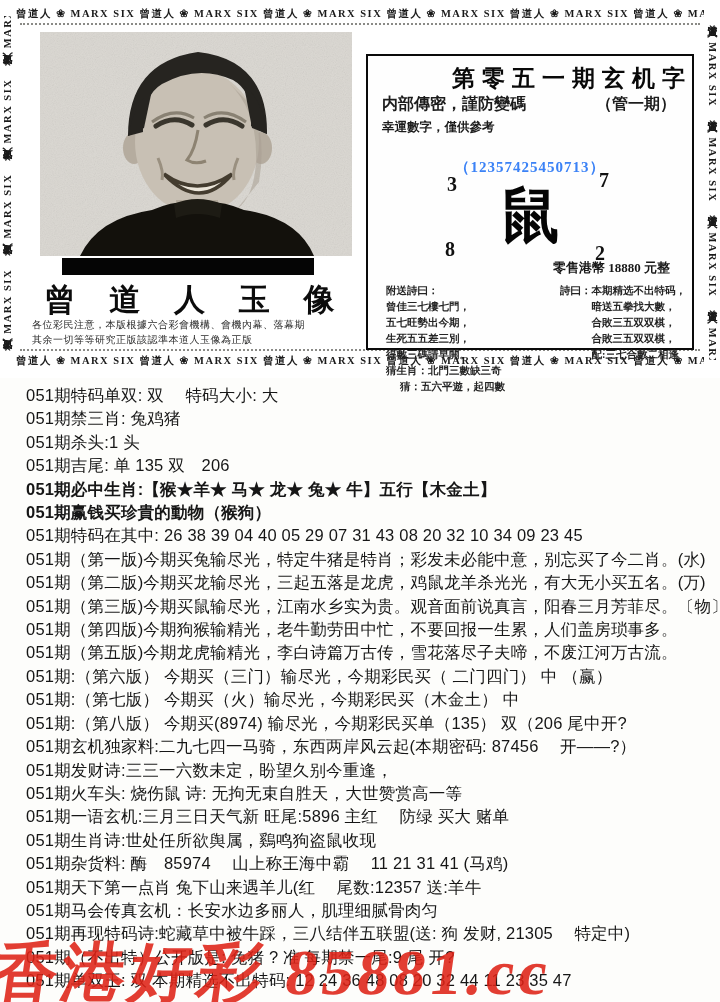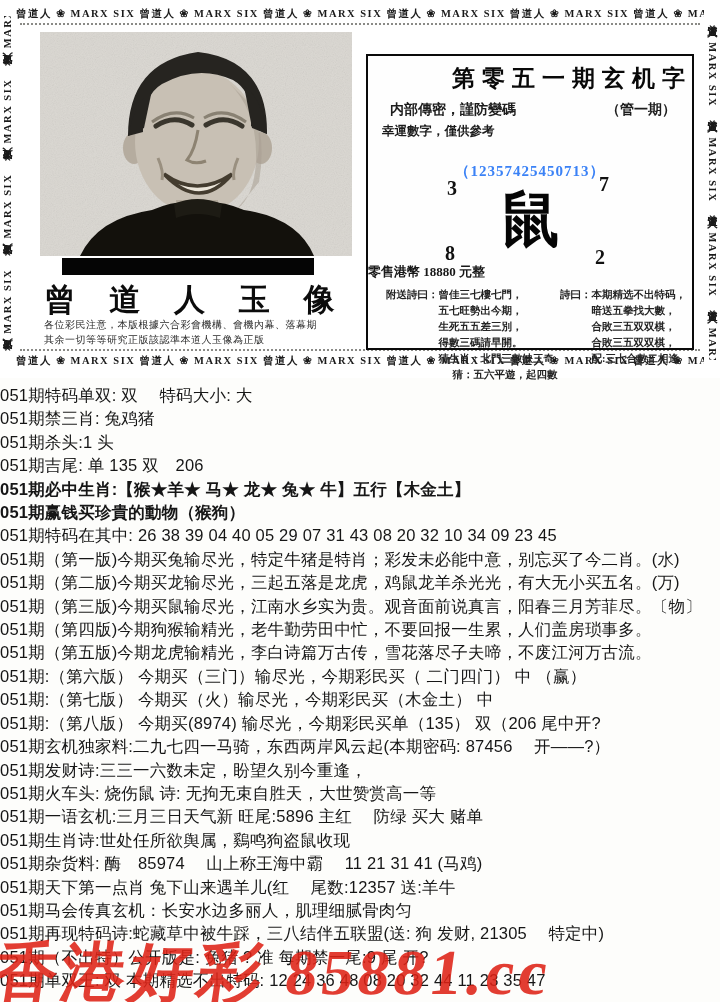--- a/index.html
+++ b/index.html
@@ -19,48 +19,48 @@
   .strip-v.right{right:1px;}
   .squiggle{position:absolute;border-top:2px dotted #8a8a86;height:0;}
   .squiggle.top{left:20px;right:20px;top:23px;}
   .squiggle.bottom{left:20px;right:20px;bottom:27px;}
 
   
   .photo{position:absolute;left:40px;top:32px;width:312px;height:224px;}
   .blackbar{position:absolute;left:62px;top:258px;width:252px;height:17px;background:#050505;}
   .caption{position:absolute;left:28px;top:279px;width:336px;text-align:center;
            font:bold 31px "Liberation Serif",serif;letter-spacing:13px;color:#0c0c0c;white-space:nowrap;}
-  .note{position:absolute;left:44px;top:317px;width:320px;font:10px "Liberation Serif",serif;
+  .note{position:absolute;left:32px;top:317px;width:320px;font:10px "Liberation Serif",serif;
         color:#2b2b2b;line-height:15px;letter-spacing:.5px;}
 
   
   .mbox{position:absolute;left:366px;top:54px;width:324px;height:292px;border:2.5px solid #0a0a0a;
         background:#fefefe;font-family:"Liberation Serif",serif;}
   .mtitle{text-align:right;font-weight:bold;font-size:23px;letter-spacing:7px;margin-top:7px;color:#090909;}
-  .mrow1{display:flex;justify-content:space-between;padding:0 16px 0 22px;font-weight:bold;
-         font-size:14px;margin-top:7px;color:#1c1c1c;}
+  .mrow1{display:flex;justify-content:space-between;padding:0 16px 0 14px;font-weight:bold;
+         font-size:16px;color:#1c1c1c;}
   .mline2{padding-left:14px;font-weight:bold;font-size:12.5px;margin-top:4px;color:#1c1c1c;font-family:Liberation Serif, serif;}
   .mnums{text-align:center;font-weight:bold;font-size:15px;margin-top:22px;letter-spacing:1px;color:#3b82f6;}
   .zwrap{position:relative;width:210px;height:82px;margin:0 auto;}
   .zchar{position:absolute;left:50%;top:50%;transform:translate(-50%,-52%);
          font-weight:bold;font-size:60px;font-family:"DejaVu Serif",serif;color:#050505;}
   .zc{position:absolute;font-weight:bold;font-size:20px;color:#111;}
   .zc.tl{left:22px;top:-4px;} .zc.tr{right:26px;top:-8px;}
   .zc.bl{left:20px;bottom:-2px;} .zc.br{right:30px;bottom:-6px;}
-  .price{text-align:left;padding-right:22px;font-weight:bold;font-size:13px;margin-top:0;color:#181818;}
+  .price{text-align:right;padding-right:22px;font-weight:bold;font-size:13px;margin-top:0;color:#181818;}
   .poems{display:flex;padding:6px 6px 0 18px;font-weight:bold;font-size:10.5px;color:#242424;line-height:16px;}
   .pcol{display:flex;}
   .pcol .plabel{white-space:nowrap;}
   .pcol ul{list-style:none;margin:0;padding:0;}
-  .pcol.left{width:58%;}
+  .pcol.left{width:58%;flex-direction:column;}
   .pguess{white-space:nowrap;}
   .pguess.indent{padding-left:14px;}
 
   
-  .body-lines{position:absolute;left:0;top:384px;width:720px;box-sizing:border-box;}
+  .body-lines{position:absolute;left:0;top:384px;width:720px;padding-left:26px;box-sizing:border-box;}
   .bline{font-size:16.5px;line-height:23.4px;white-space:nowrap;letter-spacing:.2px;color:#161616;}
   .bline.bold{font-weight:bold;}
 
   
   .watermark{position:absolute;left:-6px;bottom:-14px;font:bold 64px "Liberation Serif",serif;
              color:rgba(222,34,22,.88);white-space:nowrap;transform:skewX(-8deg);
              letter-spacing:4px;z-index:5;}
 </style>
 </head>
 <body>

